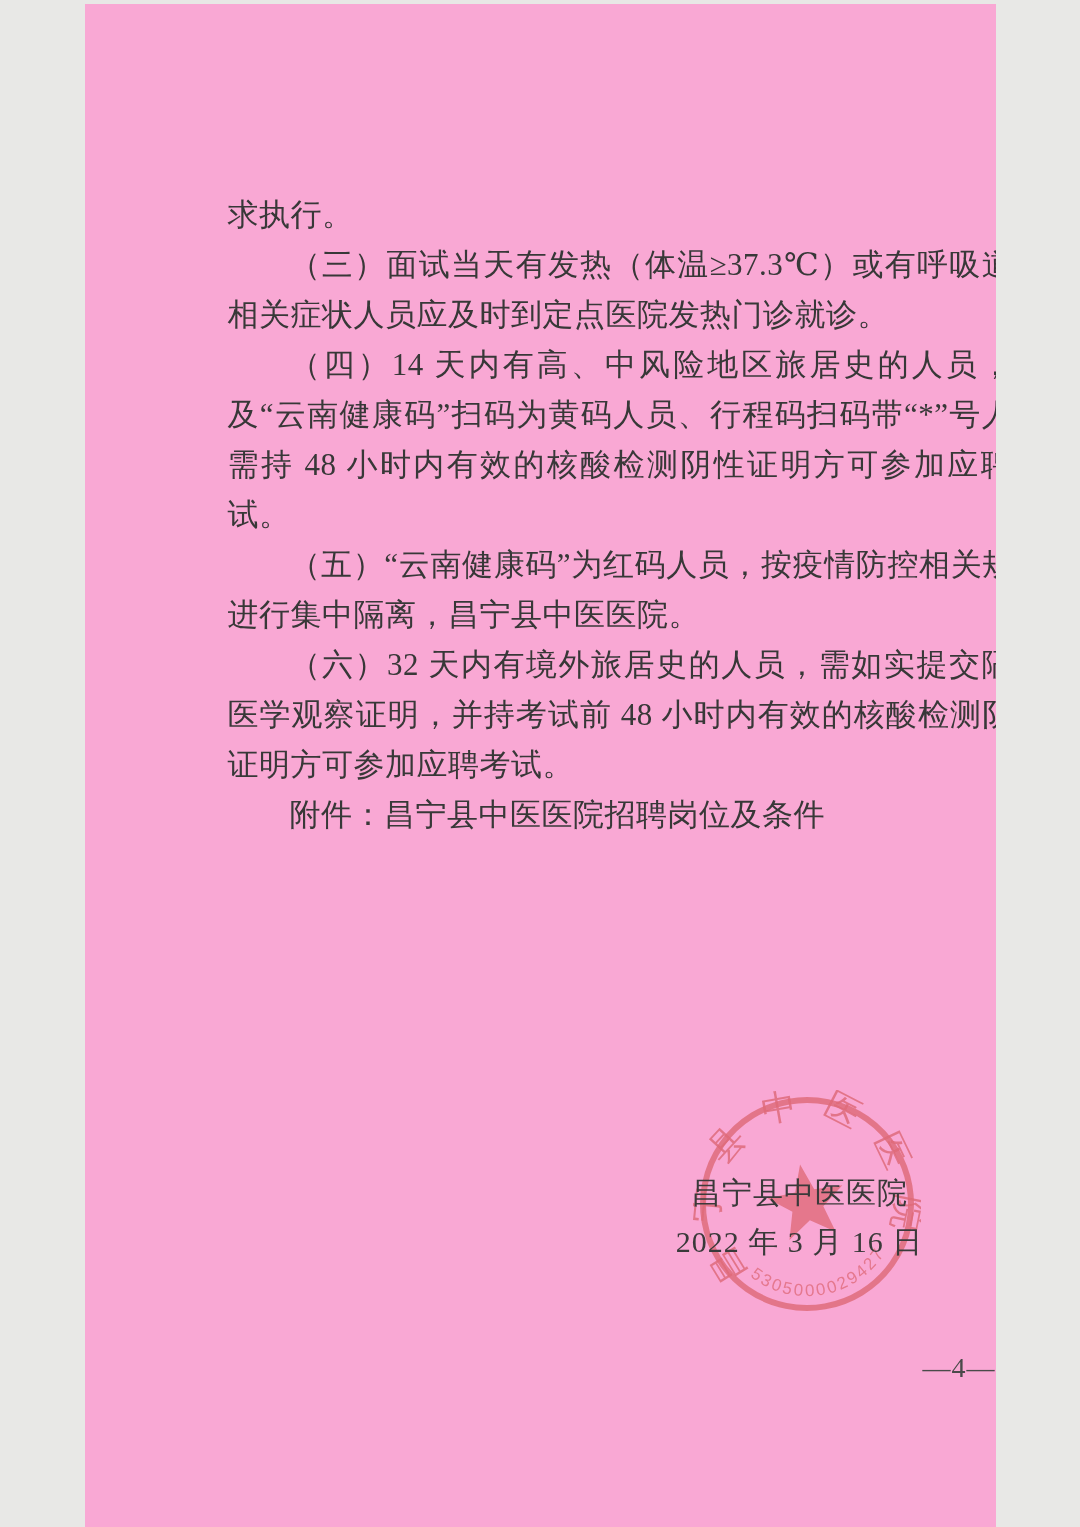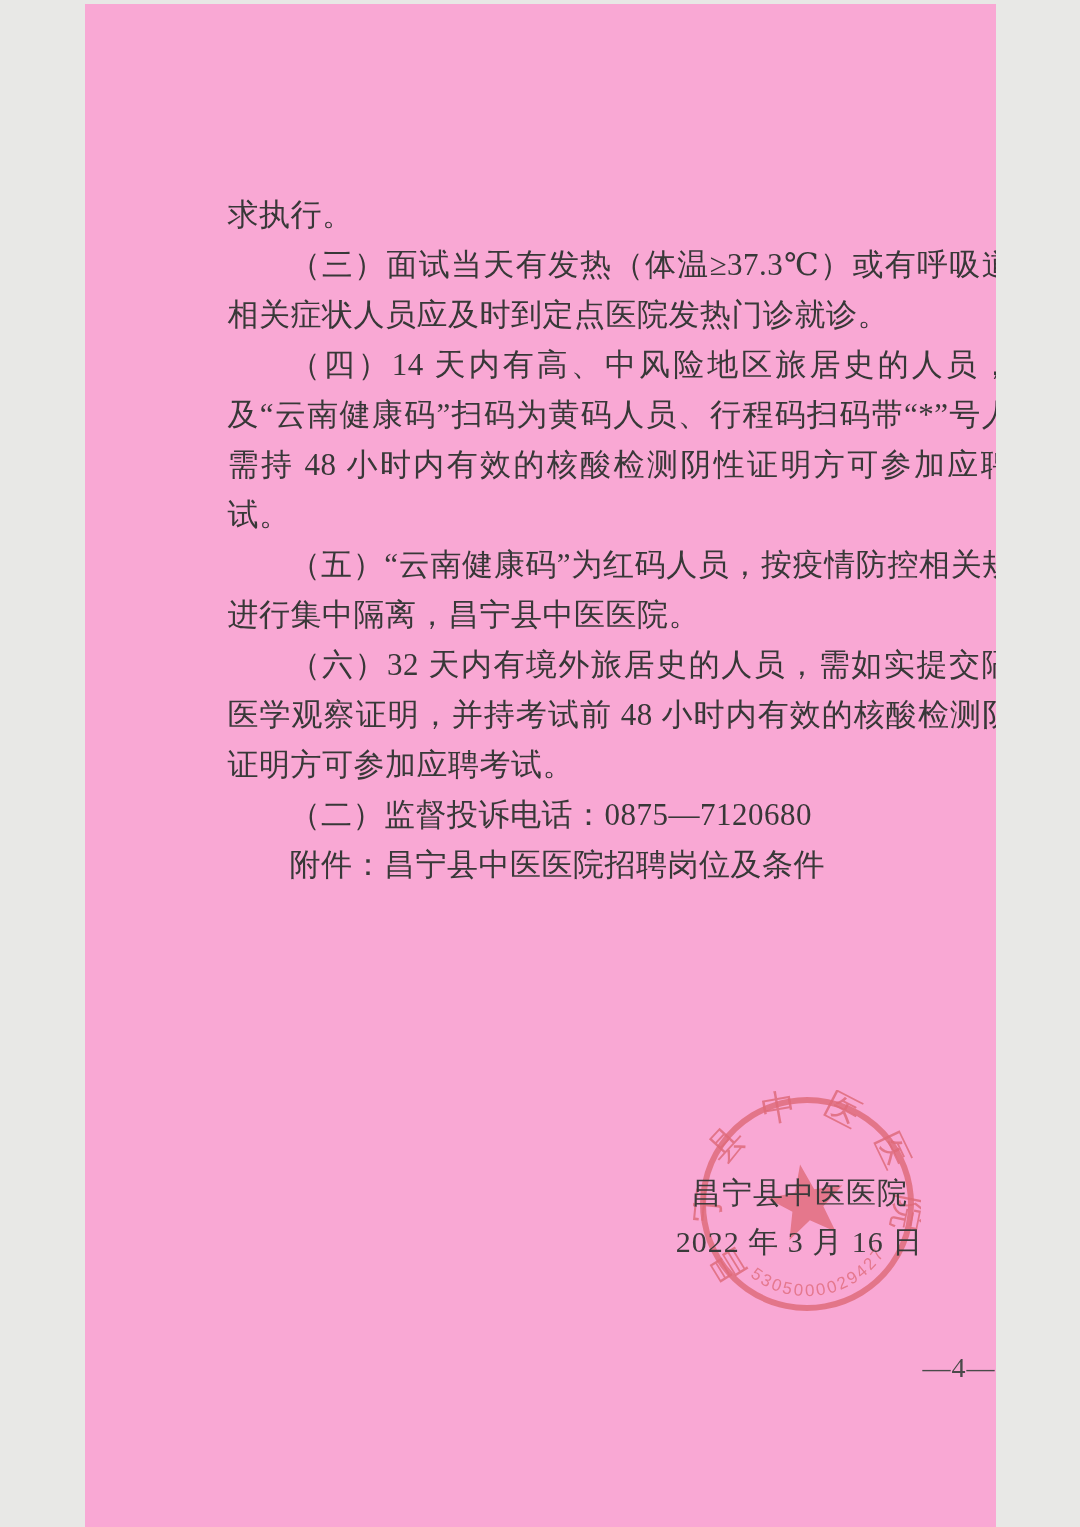--- a/index.html
+++ b/index.html
@@ -69,21 +69,20 @@
 <body>
 
 <div class="page">
 
   <div class="doc-body">
     <p>求执行。</p>
     <p class="indent">（三）面试当天有发热（体温≥37.3℃）或有呼吸道等相关症状人员应及时到定点医院发热门诊就诊。</p>
     <p class="indent">（四）14 天内有高、中风险地区旅居史的人员，以及“云南健康码”扫码为黄码人员、行程码扫码带“*”号人员需持 48 小时内有效的核酸检测阴性证明方可参加应聘考试。</p>
     <p class="indent">（五）“云南健康码”为红码人员，按疫情防控相关规定进行集中隔离，昌宁县中医医院。</p>
     <p class="indent">（六）32 天内有境外旅居史的人员，需如实提交隔离医学观察证明，并持考试前 48 小时内有效的核酸检测阴性证明方可参加应聘考试。</p>
-    <p class="indent">（二）监督投诉电话：0875—7120680</p>
     <p class="indent">附件：昌宁县中医医院招聘岗位及条件</p>
   </div>
 
   <svg class="seal" viewBox="-114 -114 228 228" xmlns="http://www.w3.org/2000/svg">
     <g transform="rotate(-10)" fill="#d85b63">
       <circle r="104" fill="none" stroke="#d85b63" stroke-width="6" opacity="0.8"></circle>
       <path id="sealArcTop" d="M -66.5,57.5 A 88,88 0 1 1 66.5,57.5" fill="none"></path>
       <path id="sealArcBottom" d="M -76,52 A 92,92 0 0 0 76,52" fill="none"></path>
       <polygon opacity="0.78" points="0,-40 9.7,-13.35 38.04,-12.36 15.69,5.1 23.51,32.36 0,16.5 -23.51,32.36 -15.69,5.1 -38.04,-12.36 -9.7,-13.35"></polygon>
       <text font-size="35" opacity="0.8" font-family="Liberation Serif, DejaVu Serif, serif">

